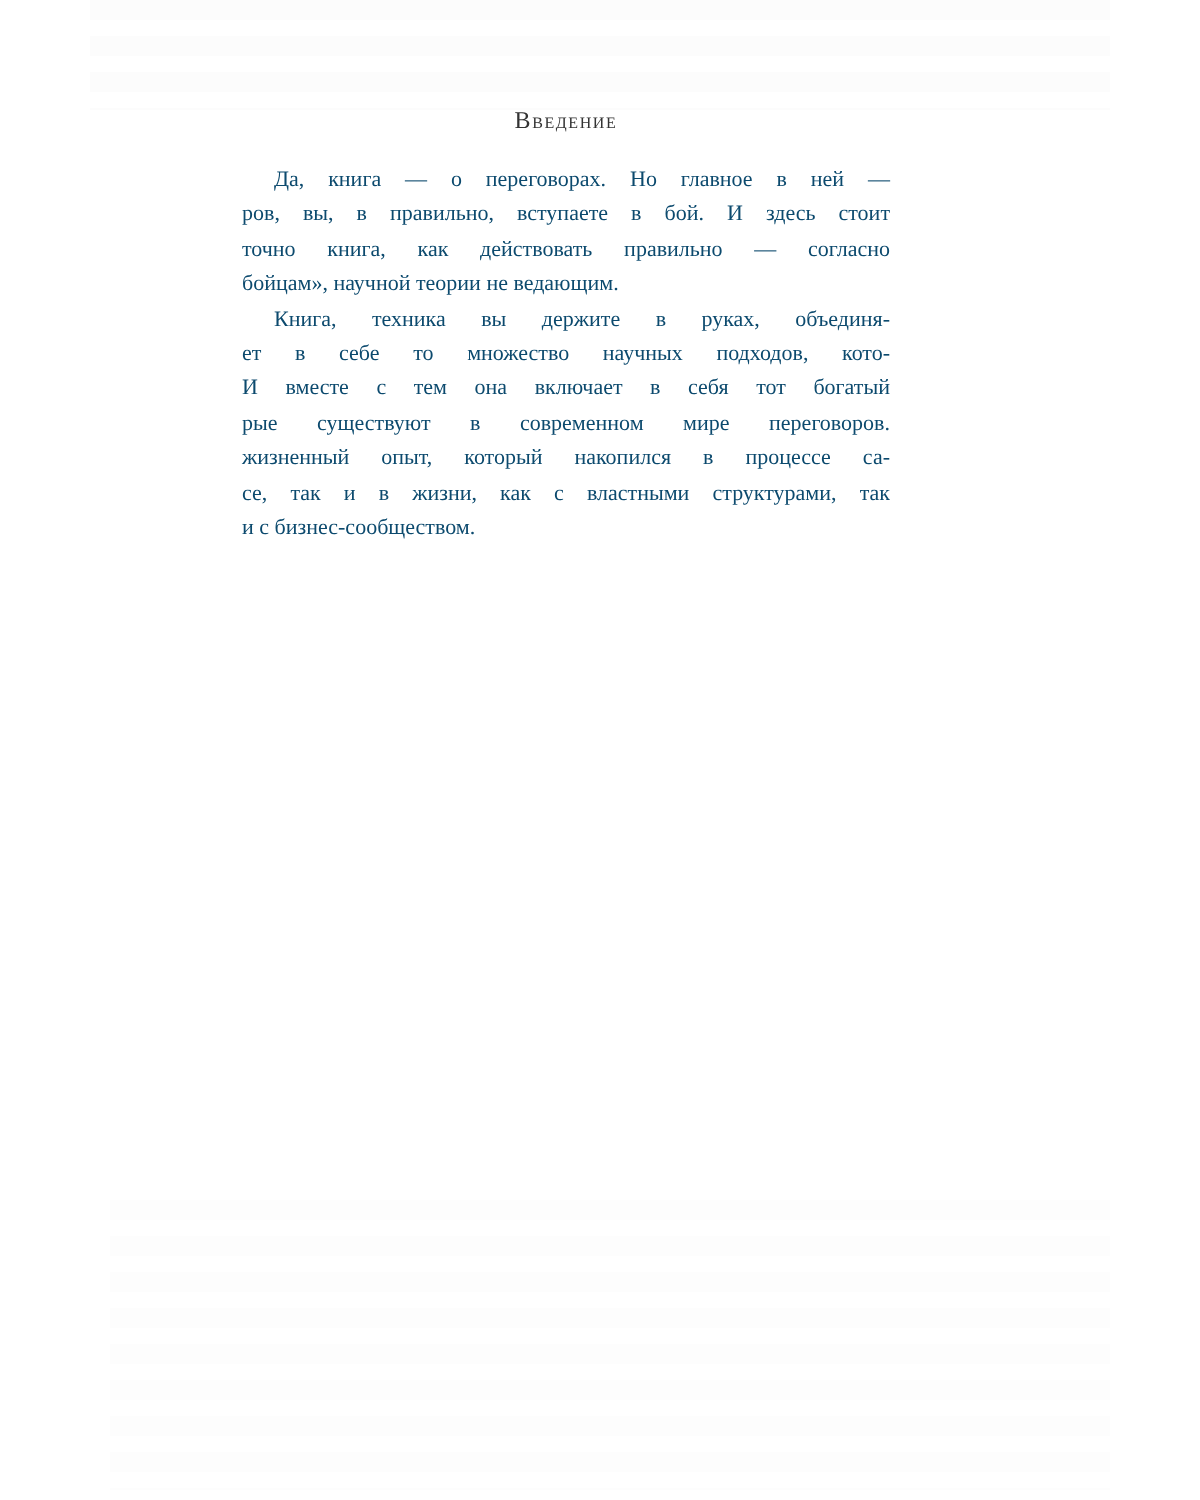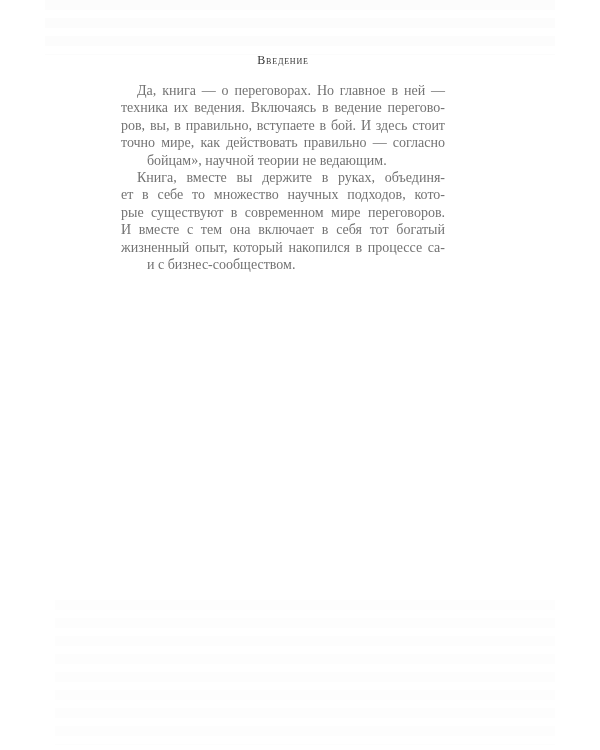--- a/index.html
+++ b/index.html
@@ -64,58 +64,57 @@
       font-size: 12px;
       letter-spacing: 0.8px;
       color: #333333;
     }
     .text-block {
       position: absolute;
       left: 121px;
       top: 82px;
       width: 324px;
       font-family: "Liberation Serif", "DejaVu Serif", serif;
-      font-size: 14px;
+      font-size: 11px;
       line-height: 17.4px;
-      color: #737373;
+      color: #0c4a6e;
     }
     .line {
       display: block;
       text-align: justify;
       text-align-last: justify;
       white-space: nowrap;
       height: 17.4px;
     }
     .line.first {
       text-indent: 16px;
     }
     .line.last {
       text-align-last: left;
-      margin-left: 26px;
     }
   </style>
 </head>
 <body>
 
 <div class="page">
   <div class="bleed"></div>
   <div class="bleed-bottom"></div>
 
   <div class="running-head">Введение</div>
 
   <div class="text-block">
     <div class="paragraph">
       <span class="line first">Да, книга — о переговорах. Но главное в ней —</span>
-      <span class="line">техника их ведения. Включаясь в ведение перегово-</span>
       <span class="line">ров, вы, в правильно, вступаете в бой. И здесь стоит</span>
-      <span class="line">точно мире, как действовать правильно — согласно</span>
+      <span class="line">точно книга, как действовать правильно — согласно</span>
       <span class="line last">бойцам», научной теории не ведающим.</span>
     </div>
     <div class="paragraph">
-      <span class="line first">Книга, вместе вы держите в руках, объединя-</span>
+      <span class="line first">Книга, техника вы держите в руках, объединя-</span>
       <span class="line">ет в себе то множество научных подходов, кото-</span>
+      <span class="line">И вместе с тем она включает в себя тот богатый</span>
       <span class="line">рые существуют в современном мире переговоров.</span>
-      <span class="line">И вместе с тем она включает в себя тот богатый</span>
       <span class="line">жизненный опыт, который накопился в процессе са-</span>
+      <span class="line">се, так и в жизни, как с властными структурами, так</span>
       <span class="line last">и с бизнес-сообществом.</span>
     </div>
   </div>
 </div>
 
 </body></html>

